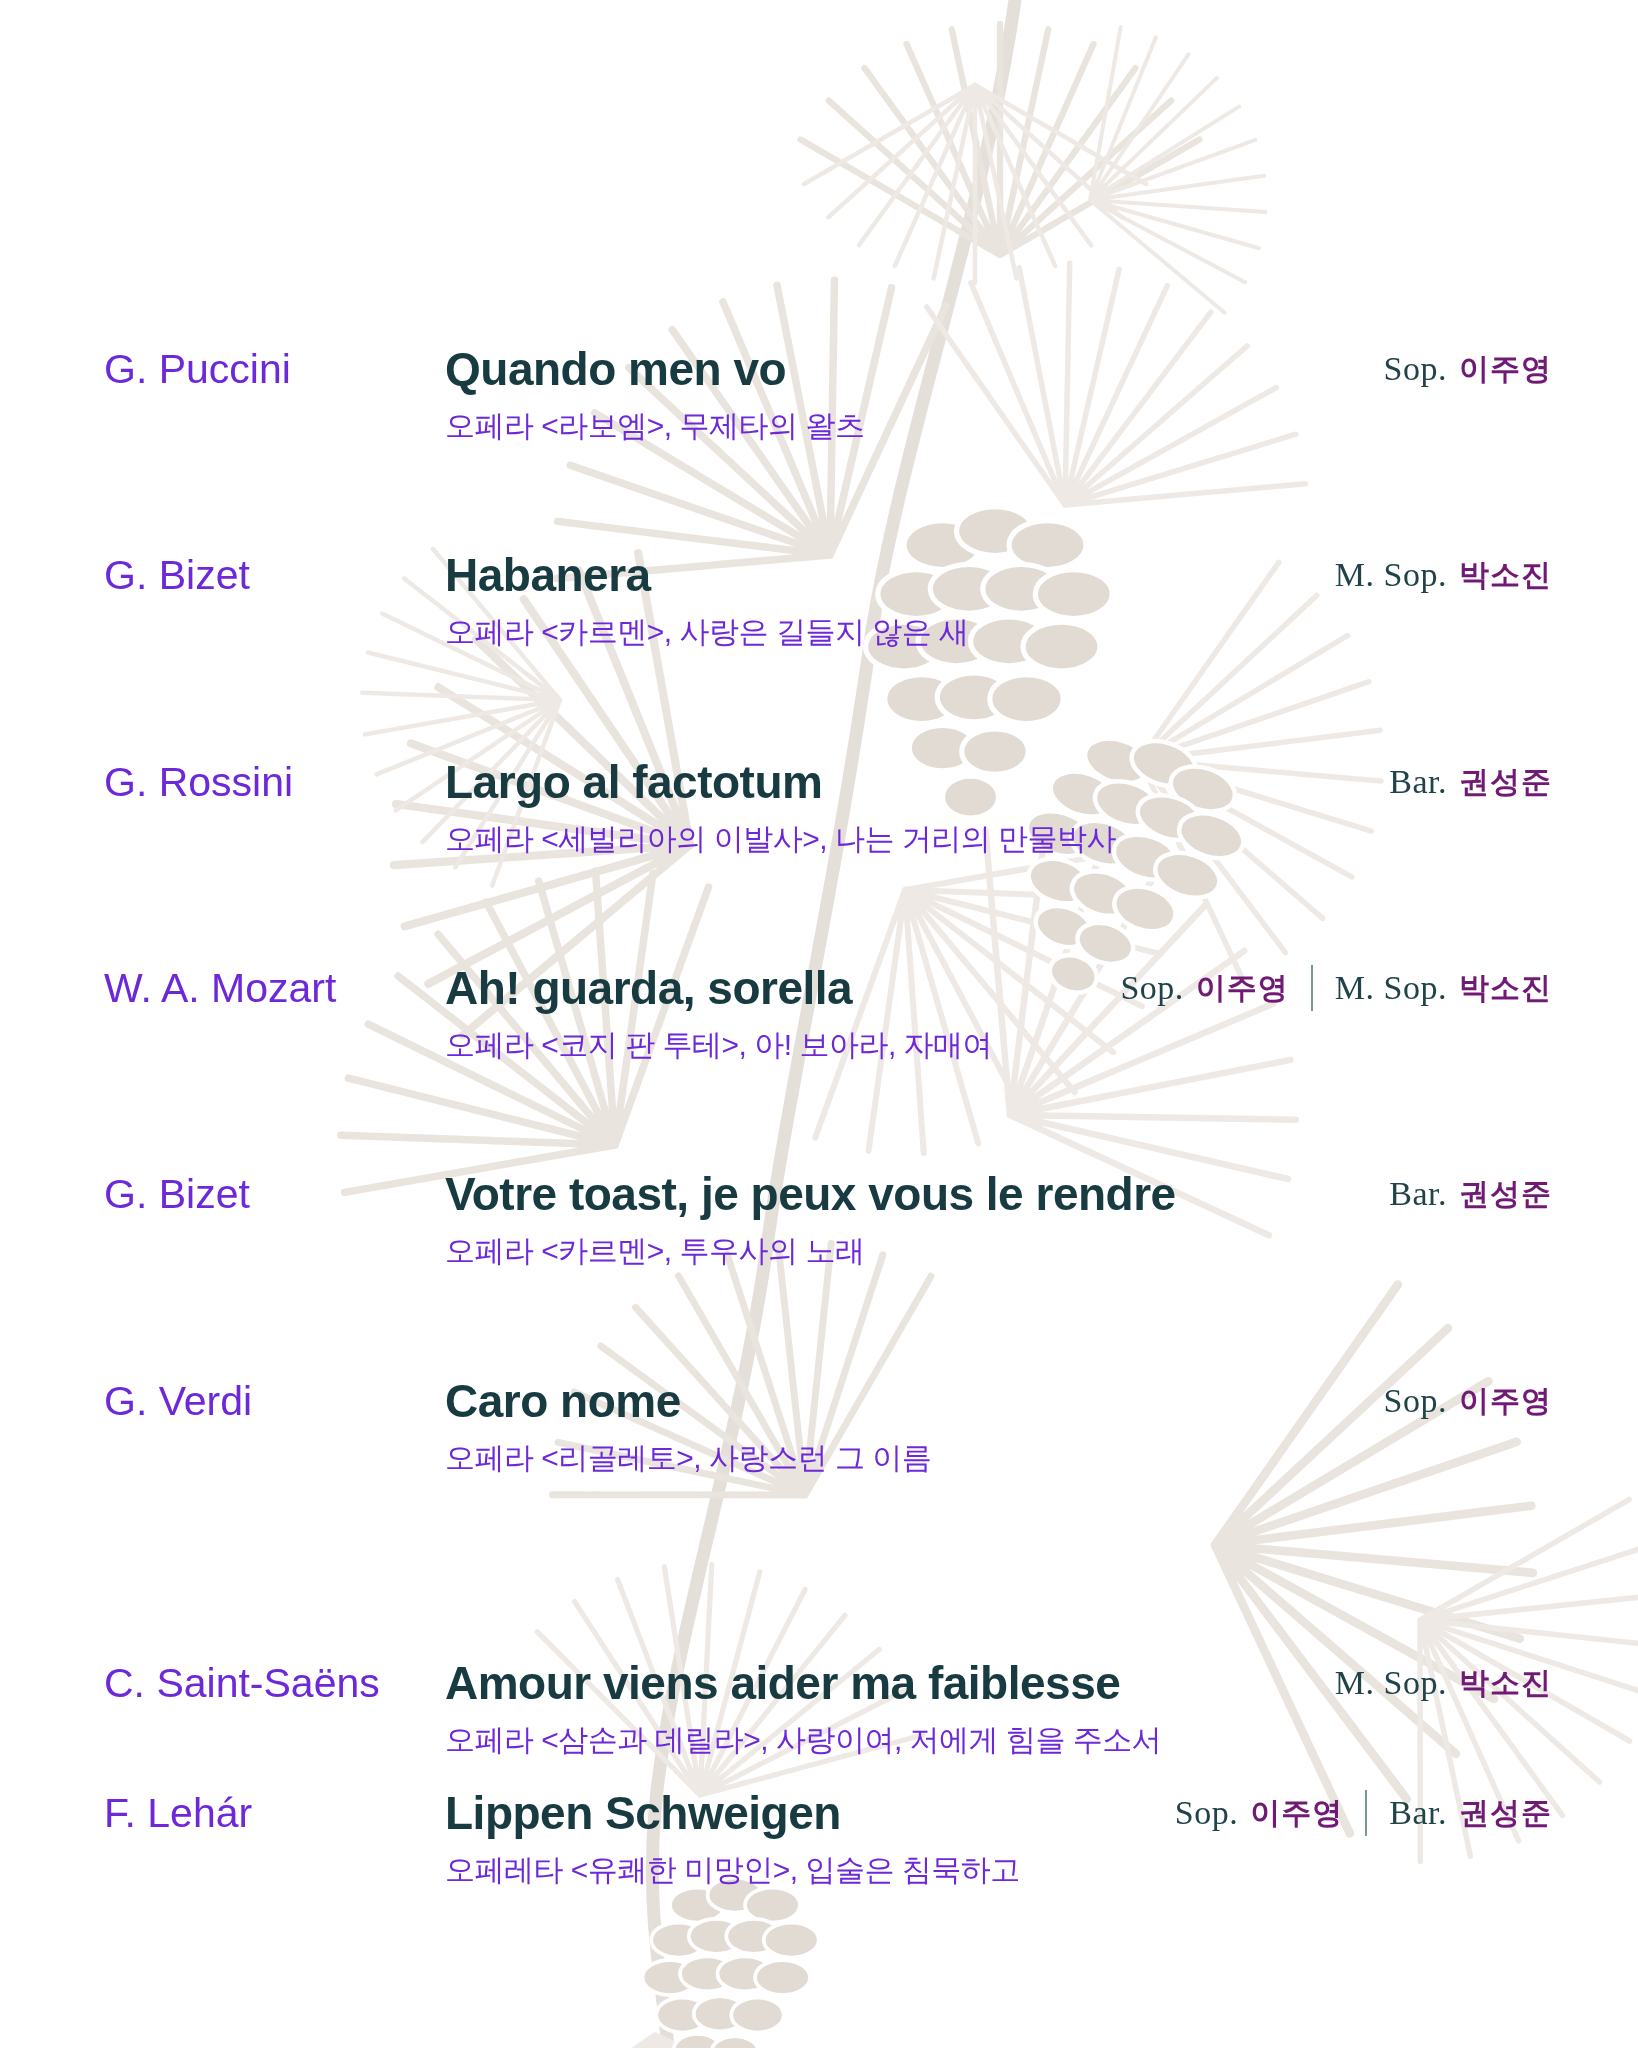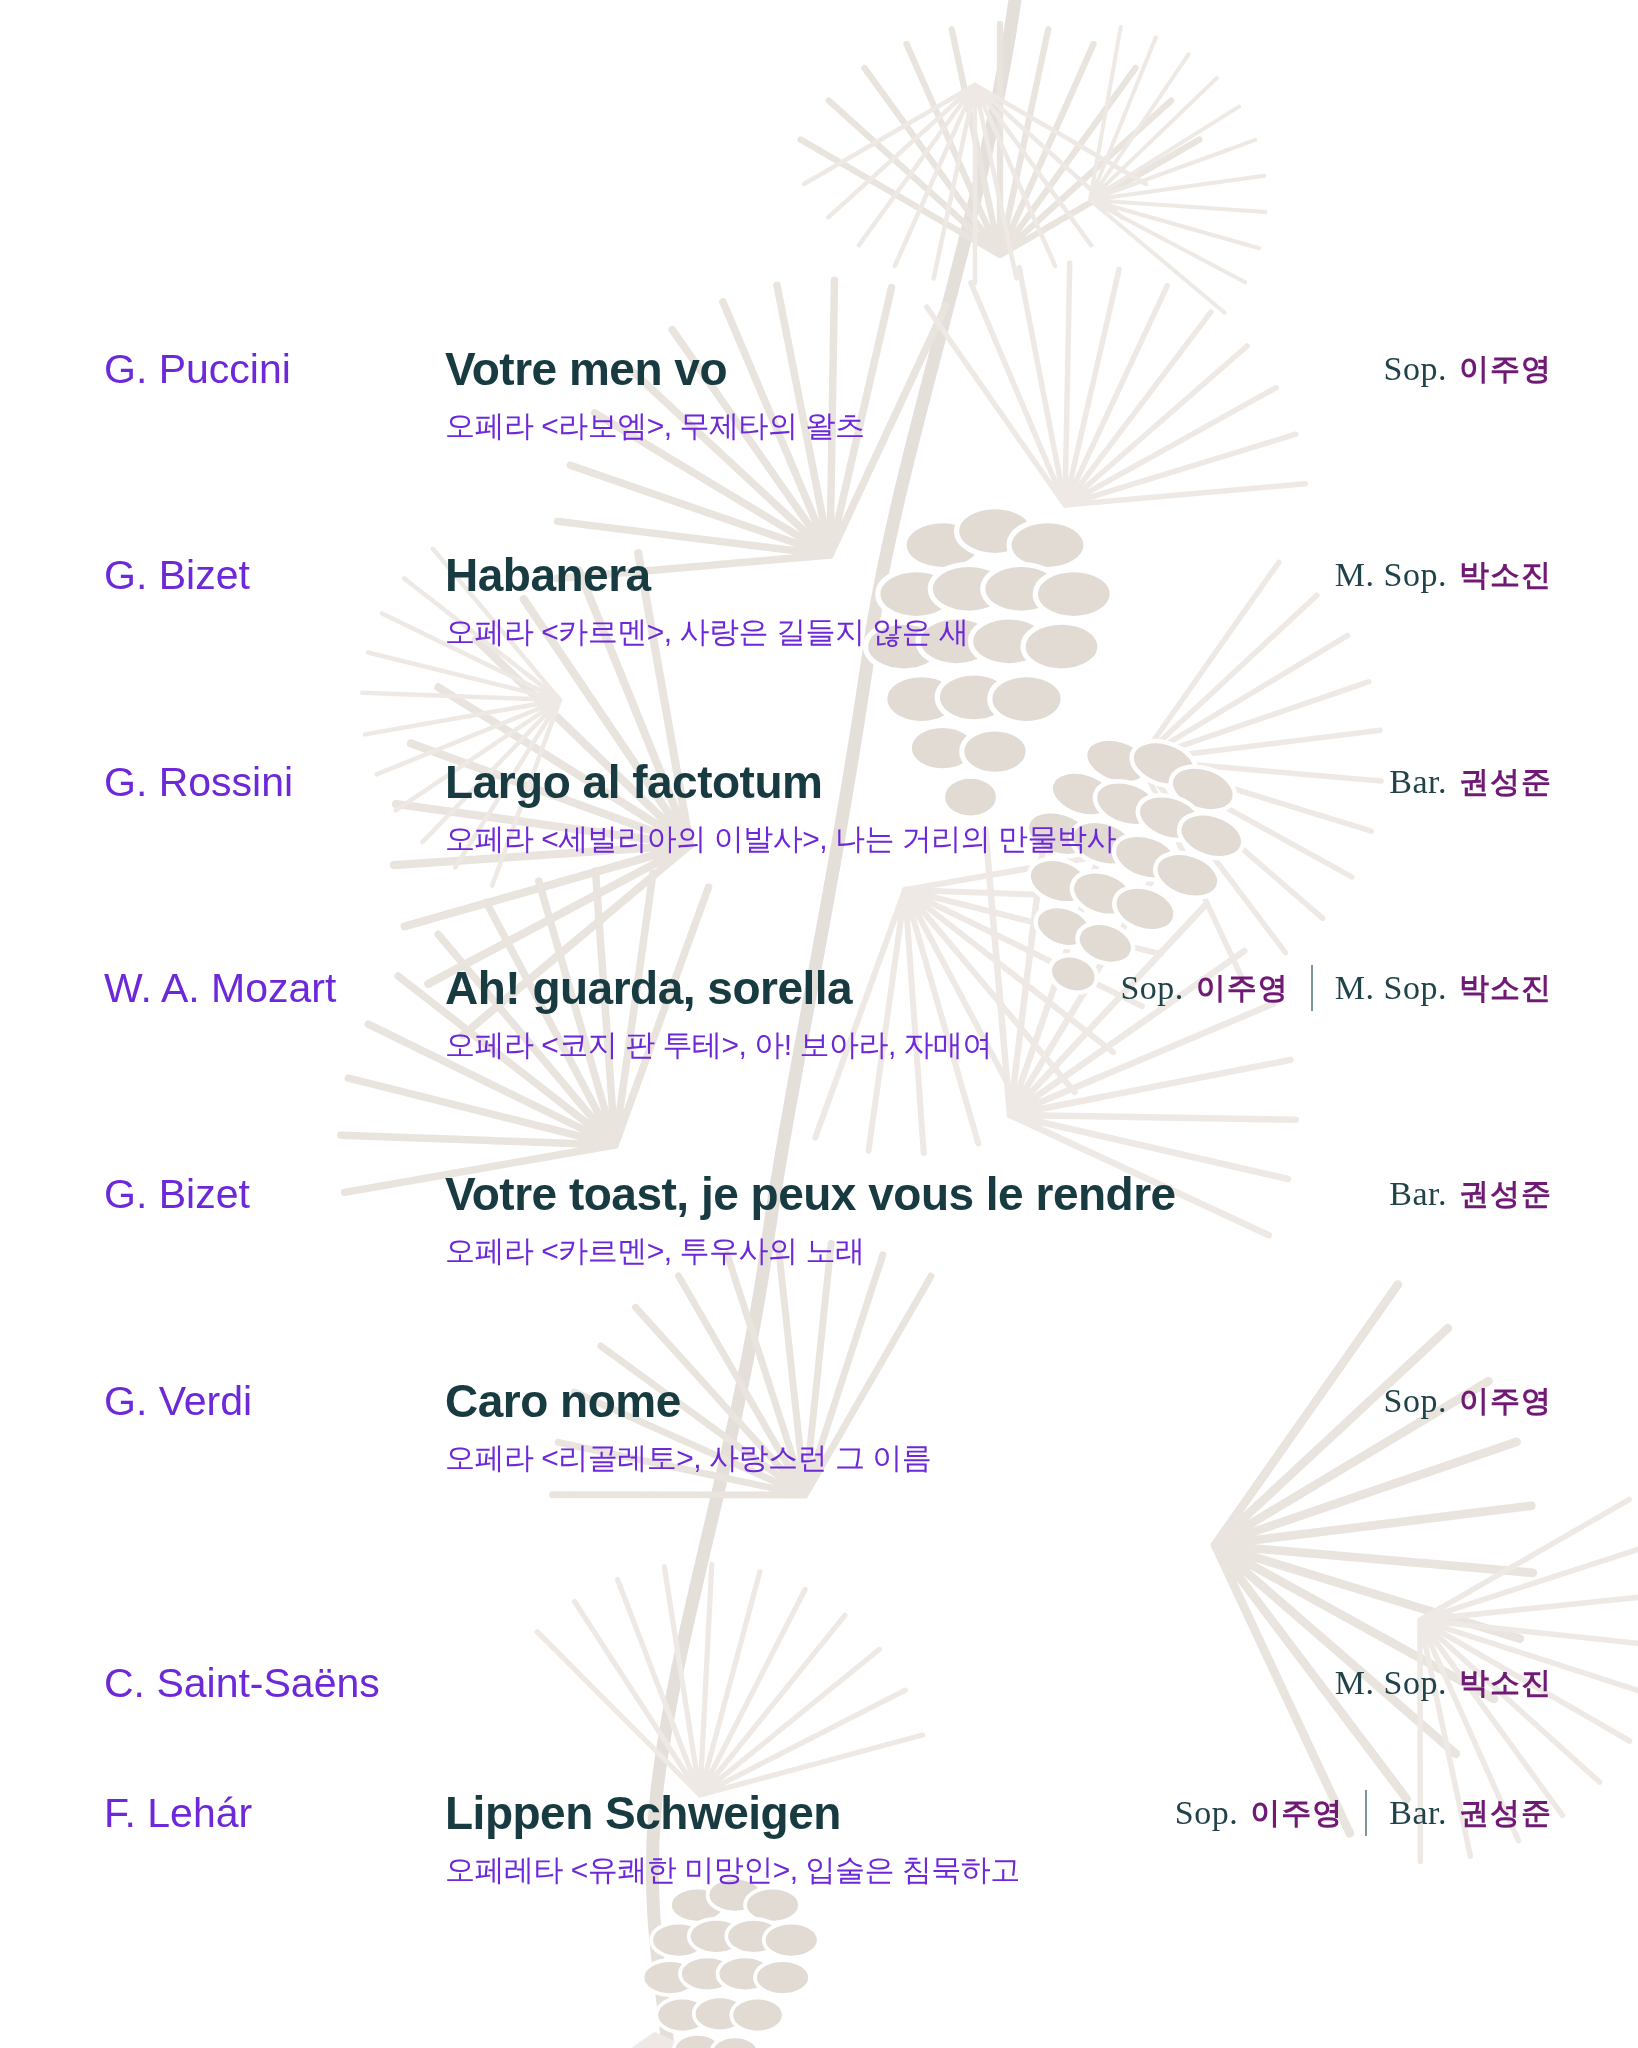--- a/index.html
+++ b/index.html
@@ -123,21 +123,21 @@
       <use href="#cone" class="cone" transform="translate(995,545) scale(1.75)"></use>
       <use href="#cone" class="cone" transform="translate(1160,775) rotate(18) scale(1.5)"></use>
       <use href="#cone" class="cone" transform="translate(735,1905) scale(1.25)"></use>
     </g>
   </svg>
 
 
   <div class="row" style="top:343px">
     <div class="composer">G. Puccini</div>
     <div class="piece">
-      <div class="piece-title">Votre men vo</div>
+      <div class="piece-title">Quando men vo</div>
       <div class="piece-subtitle">오페라 &lt;라보엠&gt;, 무제타의 왈츠</div>
     </div>
     <div class="performers">
       <div class="performer">
         <span class="performer-role">Sop.</span>
         <span class="performer-name">이주영</span>
       </div>
     </div>
   </div>
 
@@ -211,20 +211,24 @@
     <div class="performers">
       <div class="performer">
         <span class="performer-role">Sop.</span>
         <span class="performer-name">이주영</span>
       </div>
     </div>
   </div>
 
   <div class="row" style="top:1657px">
     <div class="composer">C. Saint-Saëns</div>
+    <div class="piece">
+      <div class="piece-title">Amour viens aider ma faiblesse</div>
+      <div class="piece-subtitle">오페라 &lt;삼손과 데릴라&gt;, 사랑이여, 저에게 힘을 주소서</div>
+    </div>
     <div class="performers">
       <div class="performer">
         <span class="performer-role">M. Sop.</span>
         <span class="performer-name">박소진</span>
       </div>
     </div>
   </div>
 
   <div class="row" style="top:1787px">
     <div class="composer">F. Lehár</div>

